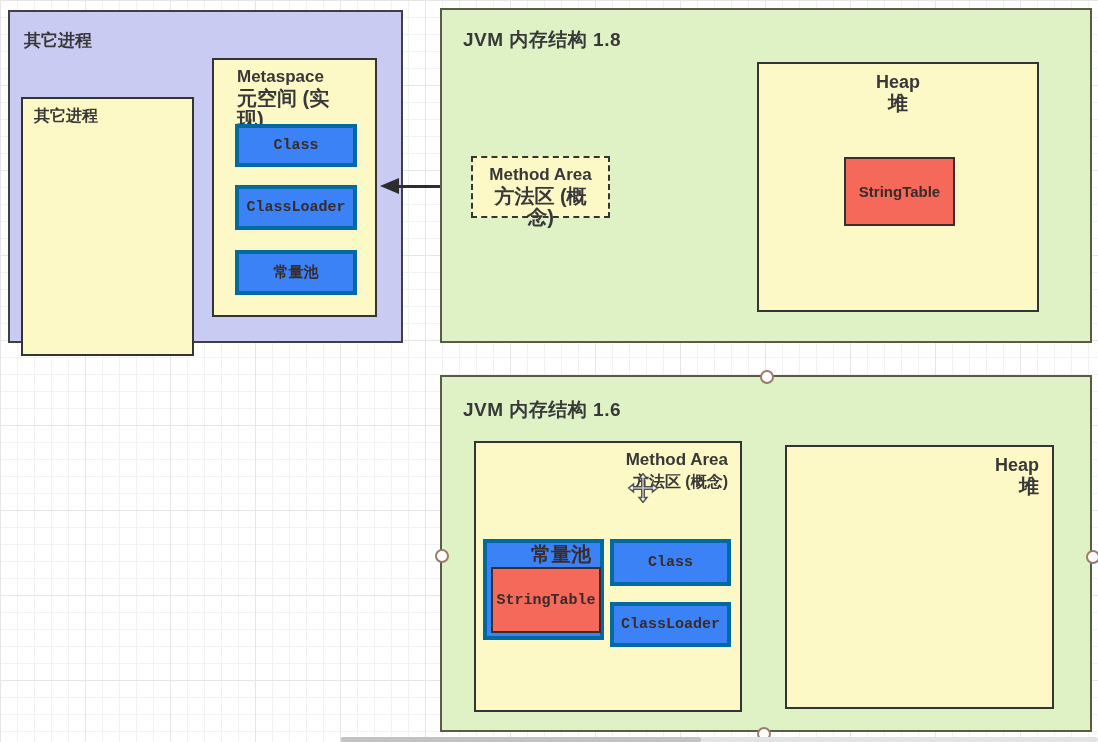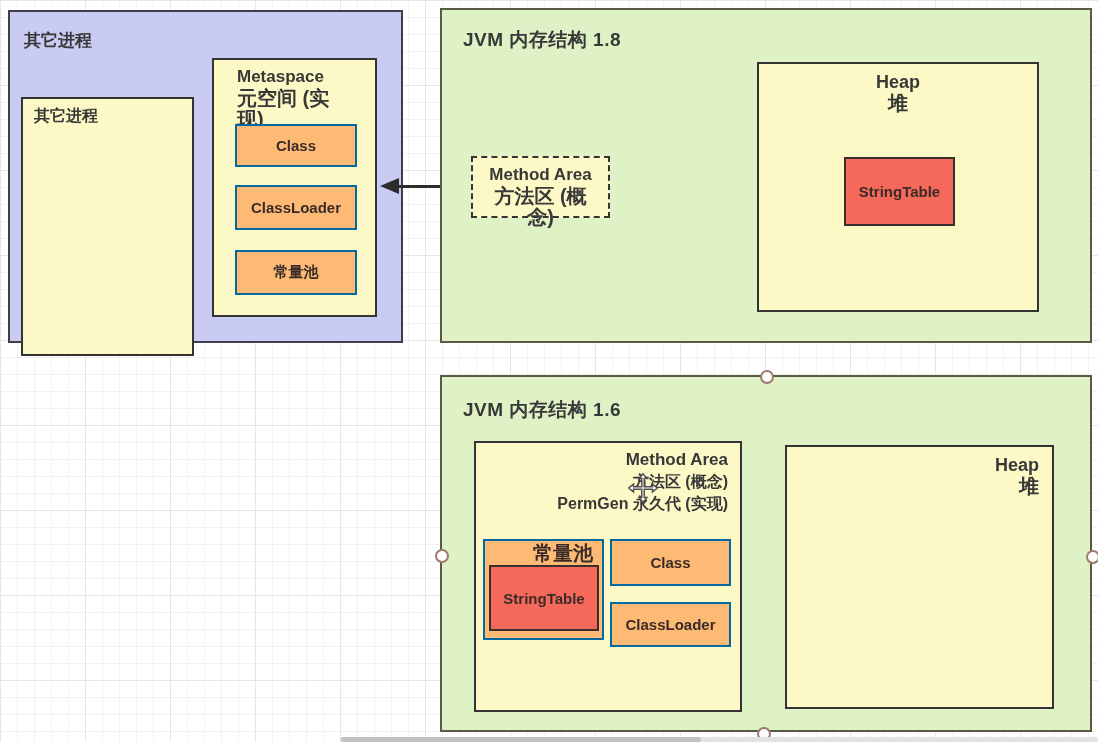--- a/index.html
+++ b/index.html
@@ -16,21 +16,21 @@
       linear-gradient(90deg, #e6e6e6 1px, transparent 1px),
       linear-gradient(#f2f2f2 1px, transparent 1px),
       linear-gradient(90deg, #f2f2f2 1px, transparent 1px);
     background-size:85px 85px,85px 85px,17px 17px,17px 17px;
   }
   .abs{position:absolute;box-sizing:border-box;}
   .panel-purple{background:#cacbf3;border:2px solid #3f3f4a;}
   .panel-green{background:#def2c6;border:2px solid #5a5a47;}
   .box-yellow{background:#fcf9c6;border:2px solid #343434;}
   .box-dashed{background:#fcf9c6;border:2px dashed #343434;}
-  .block-pink{background:#fdba74;border:2px solid #0369a1;}
+  .block-pink{background:#3b82f6;border:4px solid #0369a1;font-family:Liberation Mono, monospace;}
   .block-red{background:#f4695a;border:2px solid #3a2f2c;}
   .title{font-weight:700;font-size:19px;letter-spacing:0.5px;}
   .lbl{font-weight:700;font-size:16px;line-height:22px;}
   .lbl-sm{font-weight:700;font-size:20px;line-height:21px;}
   .center-lbl{
     display:flex;align-items:center;justify-content:center;
     font-weight:700;font-size:15px;color:#3a2b28;
   }
   .pad{padding:6px 11px;}
   .arrow-line{position:absolute;background:#2d2d2d;}
@@ -103,21 +103,20 @@
     </div>
   </div>
 
   <div class="abs panel-green" style="left:440px;top:375px;width:652px;height:357px;text-align:right;">
     <div class="abs title" style="left:21px;top:20px;">JVM 内存结构 1.6</div>
 
     <div class="abs box-yellow" style="left:32px;top:64px;width:268px;height:271px;">
       <div style="padding:6px 12px 0;">
         <div class="lbl" style="font-size:17px;">Method Area</div>
         <div class="lbl">方法区 (概念)</div>
-        <div class="lbl">PermGen 永久代 (实现)</div>
       </div>
 
       <div class="abs block-pink" style="left:7px;top:96px;width:121px;height:101px;">
         <div class="lbl-sm" style="padding:2px 9px 0;color:#3a2b28;">常量池</div>
         <div class="abs block-red center-lbl" style="left:4px;top:24px;width:110px;height:66px;">
           <span>StringTable</span>
         </div>
       </div>
 
       <div class="abs block-pink center-lbl" style="left:134px;top:96px;width:121px;height:47px;">

